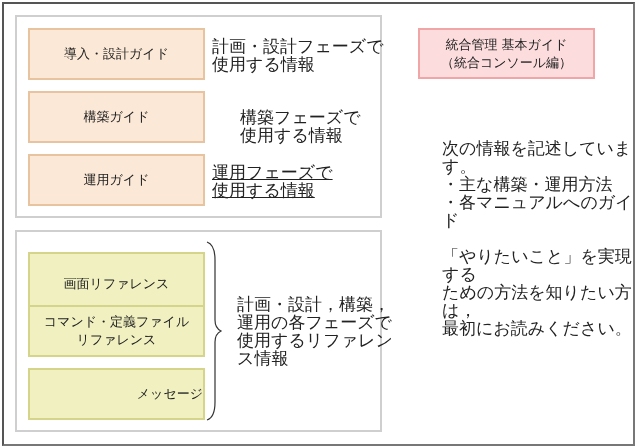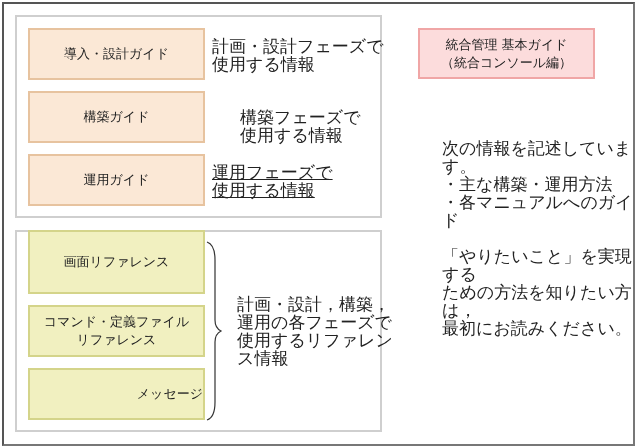--- a/index.html
+++ b/index.html
@@ -36,21 +36,21 @@
 使用する情報</div>
 
 <div class="box orange" style="left:28px; top:154px; width:177px; height:52px;">
   <span>運用ガイド</span>
 </div>
 <div class="desc" style="left:212px; top:163px;text-decoration:underline;">運用フェーズで
 使用する情報</div>
 
 <div class="panel" style="left:15px; top:230px; width:367px; height:202px;"></div>
 
-<div class="box yellow" style="left:28px; top:230px; width:177px; height:64px;">
+<div class="box yellow" style="left:28px; top:252px; width:177px; height:64px;">
   <span>画面リファレンス</span>
 </div>
 <div class="box yellow" style="left:28px; top:305px; width:177px; height:52px;">
   <span>コマンド・定義ファイル
 リファレンス</span>
 </div>
 <div class="box yellow" style="left:28px; top:368px; width:177px; height:52px;justify-content:flex-end;">
   <span>メッセージ</span>
 </div>
 

